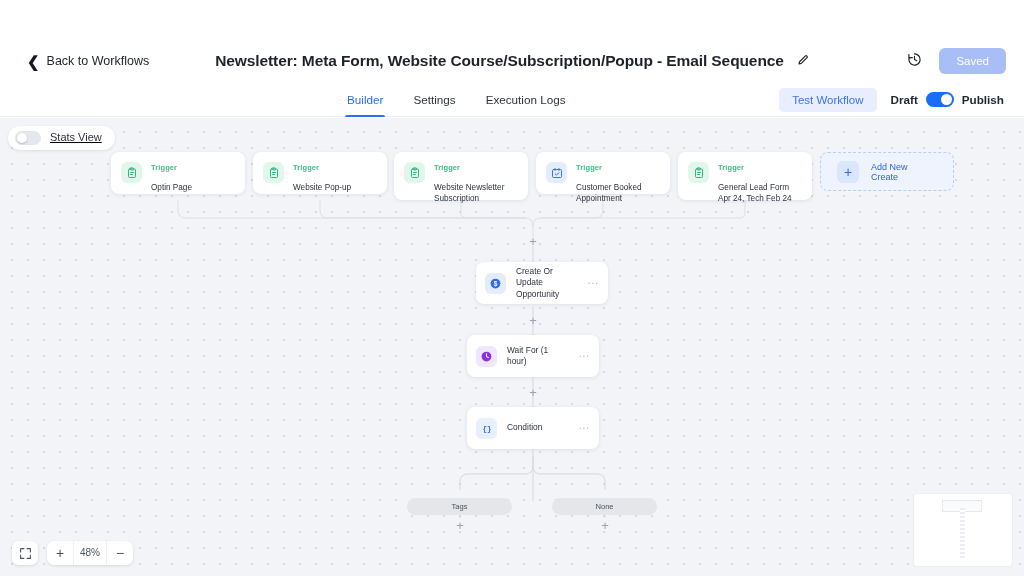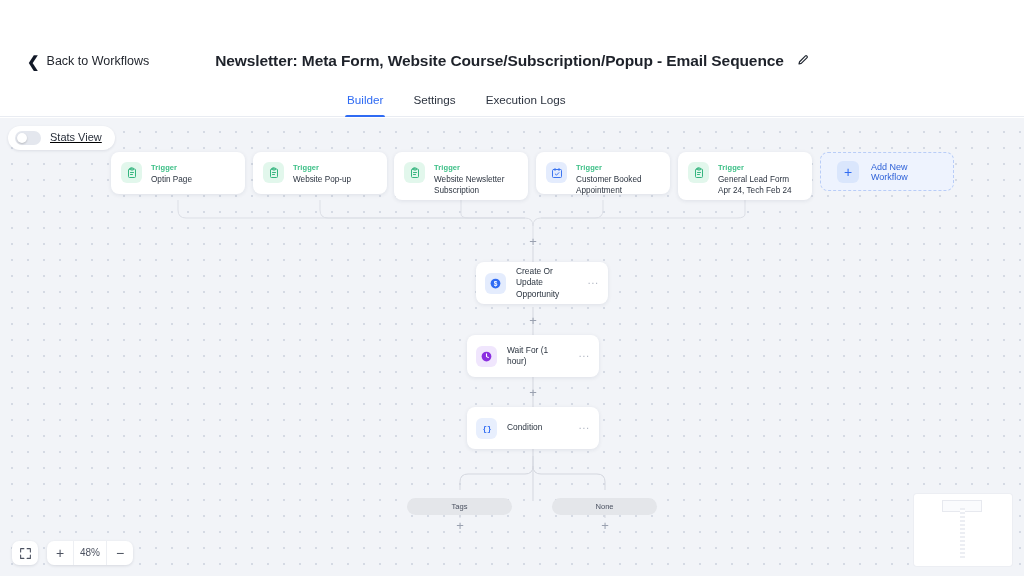--- a/index.html
+++ b/index.html
@@ -113,21 +113,21 @@
     display: flex; align-items: center; z-index: 3; cursor: pointer;
   }
   .trig-card { padding: 10px 10px; gap: 9px; align-items: flex-start; }
   .ic {
     width: 21px; height: 21px; border-radius: 6px;
     display: flex; align-items: center; justify-content: center;
     flex: 0 0 auto;
   }
   .ic-green { background: #e2f7ec; }
   .ic-blue  { background: #e4ecfd; }
-  .trig-txt { display: flex; flex-direction: column; gap: 2px; padding-top: 1px; }
+  .trig-txt { display: flex; flex-direction: column; gap: 10px; padding-top: 1px; }
   .trig-kind { font-size: 7.5px; color: #3bbf86; font-weight: 600; letter-spacing: .1px; }
   .trig-name { font-size: 8.2px; color: #2c3440; line-height: 1.35; }
 
   .add-trigger {
     position: absolute; background: #eef3fe;
     border: 1px dashed #b9cdf7; border-radius: 8px;
     display: flex; align-items: center; gap: 12px; padding: 0 16px;
     z-index: 3; cursor: pointer;
   }
   .add-plus {
@@ -214,27 +214,47 @@
 
     <div class="wf-title">
       <span class="wf-title-text">Newsletter: Meta Form, Website Course/Subscription/Popup - Email Sequence</span>
       <span class="pencil-icon">
         <svg width="12" height="12" viewBox="0 0 24 24" fill="none" stroke="#222832" stroke-width="2.4" stroke-linecap="round" stroke-linejoin="round">
           <path d="M4 20l4.5-1.2L20.2 7.1a1.8 1.8 0 0 0 0-2.5l-.8-.8a1.8 1.8 0 0 0-2.5 0L5.2 15.5z"></path>
         </svg>
       </span>
     </div>
 
+    <div class="header-right">
+      <span class="history-icon">
+        <svg width="15" height="15" viewBox="0 0 24 24" fill="none" stroke="#1b2029" stroke-width="1.9" stroke-linecap="round" stroke-linejoin="round">
+          <path d="M12 3a9 9 0 1 1-8.5 6.1"></path>
+          <polyline points="3 4 3.2 9.3 8.5 9.1"></polyline>
+          <polyline points="12 7 12 12 15.5 14"></polyline>
+        </svg>
+      </span>
+      <button class="saved-btn">Saved</button>
+    </div>
   </div>
 
   <div class="tabbar">
     <div class="tabs">
       <div class="tab active">Builder</div>
       <div class="tab">Settings</div>
       <div class="tab">Execution Logs</div>
+    </div>
+    <div class="tabbar-right">
+      <button class="test-workflow">Test Workflow</button>
+      <div class="publish-group">
+        <span class="pg-label">Draft</span>
+        <div class="toggle">
+            <span class="knob"></span>
+          </div>
+        <span class="pg-label">Publish</span>
+      </div>
     </div>
   </div>
 
   <div class="canvas">
 
     <svg class="edges">
       <g fill="none" stroke="#dcdfe6" stroke-width="1">
 
         <path d="M178,82 L178,92 Q178,100 186,100 L525,100 Q533,100 533,108 L533,122"></path>
         <path d="M320,82 L320,92 Q320,100 328,100 L525,100"></path>
@@ -358,21 +378,21 @@
       </svg>
     </span>
     <span class="trig-txt">
       <span class="trig-kind">Trigger</span>
       <span class="trig-name">General Lead Form Apr 24, Tech Feb 24</span>
     </span>
   </div>
 
   <div class="add-trigger" style="left:820px; top:152px; width:134px; height:39px;">
     <span class="add-plus">+</span>
-    <span class="add-label">Add New Workflow</span>
+    <span class="add-label">Add New Create</span>
   </div>
 
   <div class="plus-marker" style="left:526px; top:234px;">+</div>
 
   <div class="node flow-node" style="left:476px; top:262px;">
     <span class="ic ic-blue">
       <svg width="13" height="13" viewBox="0 0 24 24">
           <circle cx="12" cy="12" r="9" fill="#2f6bf3"></circle>
           <text x="12" y="16.4" text-anchor="middle" font-size="12" font-family="Liberation Sans, sans-serif" font-weight="bold" fill="#ffffff">$</text>
         </svg>

